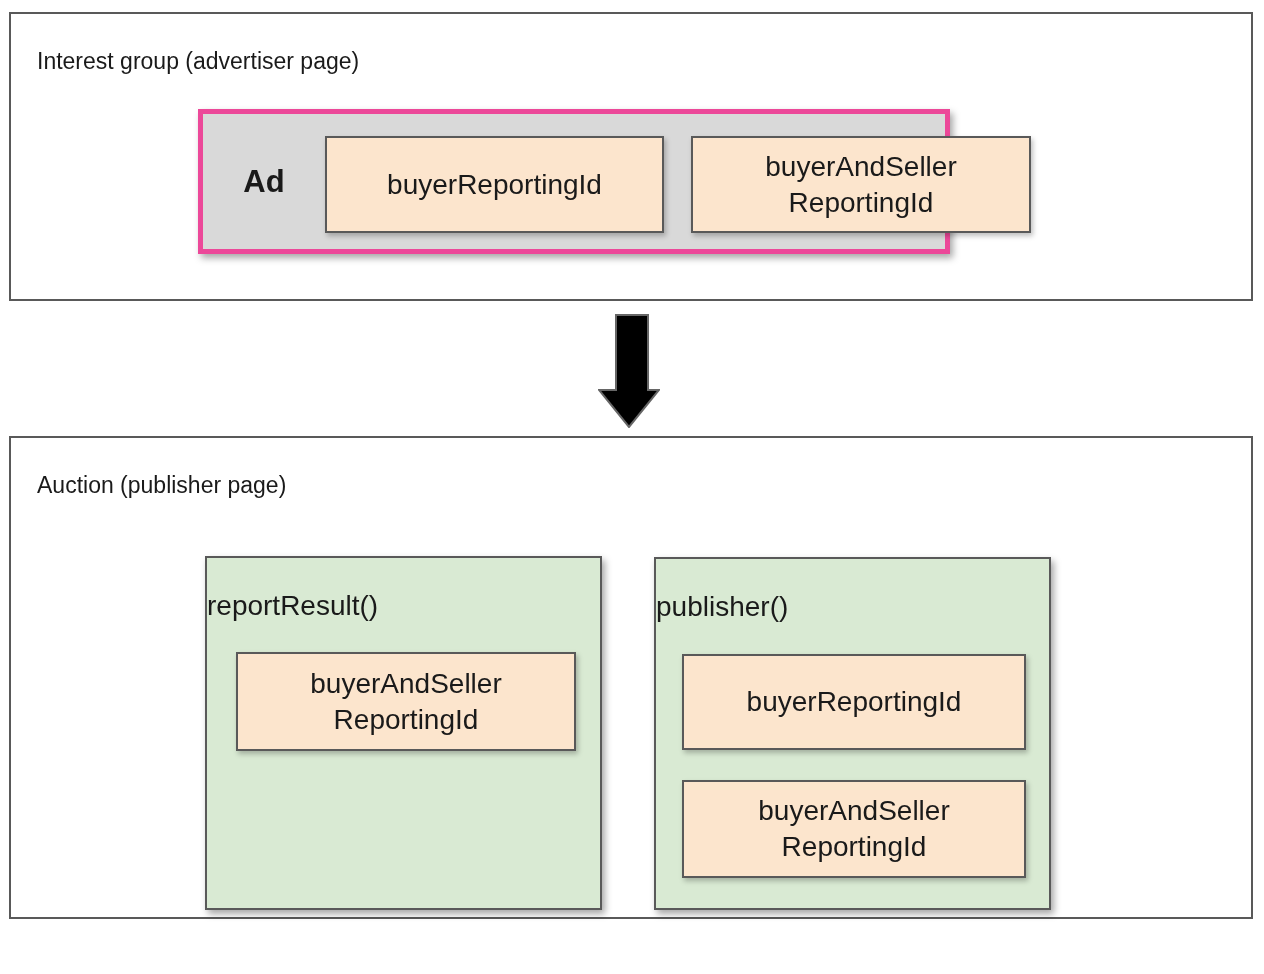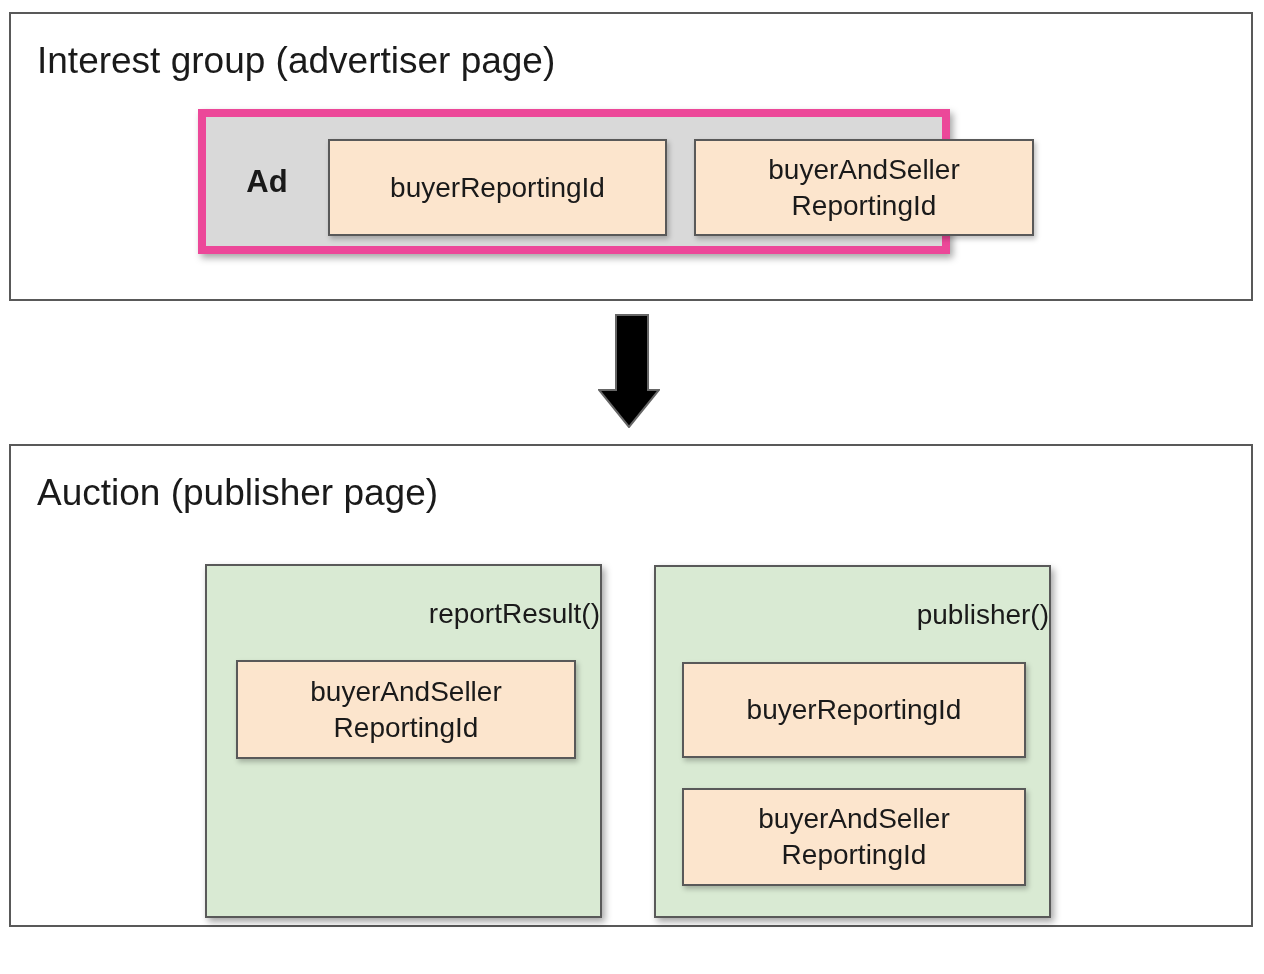--- a/index.html
+++ b/index.html
@@ -16,43 +16,43 @@
     background: #ffffff;
     overflow: hidden;
   }
   .outer {
     position: absolute;
     box-sizing: border-box;
     border: 2px solid #595959;
     background: #ffffff;
   }
   #top-outer   { left: 9px;  top: 12px;  width: 1244px; height: 289px; }
-  #bottom-outer{ left: 9px;  top: 436px; width: 1244px; height: 483px; margin-top: 8px; }
+  #bottom-outer{ left: 9px;  top: 436px; width: 1244px; height: 483px; }
 
   .section-title {
     position: absolute;
     left: 26px;
     top: 28px;
-    font-size: 37px;
+    font-size: 23px;
     line-height: 38px;
     white-space: nowrap;
   }
 
   .shadowed {
     box-shadow: 3px 4px 7px rgba(0,0,0,0.35);
   }
 
   
   .ad-box {
     position: absolute;
     left: 187px; top: 95px;
     width: 752px; height: 145px;
     box-sizing: border-box;
     background: #d9d9d9;
-    border: 8px solid #ec4899;
+    border: 5px solid #ec4899;
   }
   .ad-label {
     position: absolute;
     left: 0; top: 0;
     width: 122px; height: 100%;
     display: flex;
     align-items: center;
     justify-content: center;
     font-weight: bold;
     font-size: 31px;
@@ -91,21 +91,21 @@
     background: #d9ead3;
     border: 2px solid #595959;
   }
   #fn-report-result { left: 194px; top: 118px; width: 397px; height: 354px; }
   #fn-report-win    { left: 643px; top: 119px; width: 397px; height: 353px; }
 
   .fn-title {
     position: absolute;
     left: 0; top: 29px;
     width: 100%;
-    text-align: right;
+    text-align: left;
     font-size: 28px;
     line-height: 38px;
   }
   .chip-c { left: 29px; top: 94px;  width: 340px; height: 99px; }
   .chip-d { left: 26px; top: 95px;  width: 344px; height: 96px; }
   .chip-e { left: 26px; top: 221px; width: 344px; height: 98px; }
 </style>
 </head>
 <body>
 

